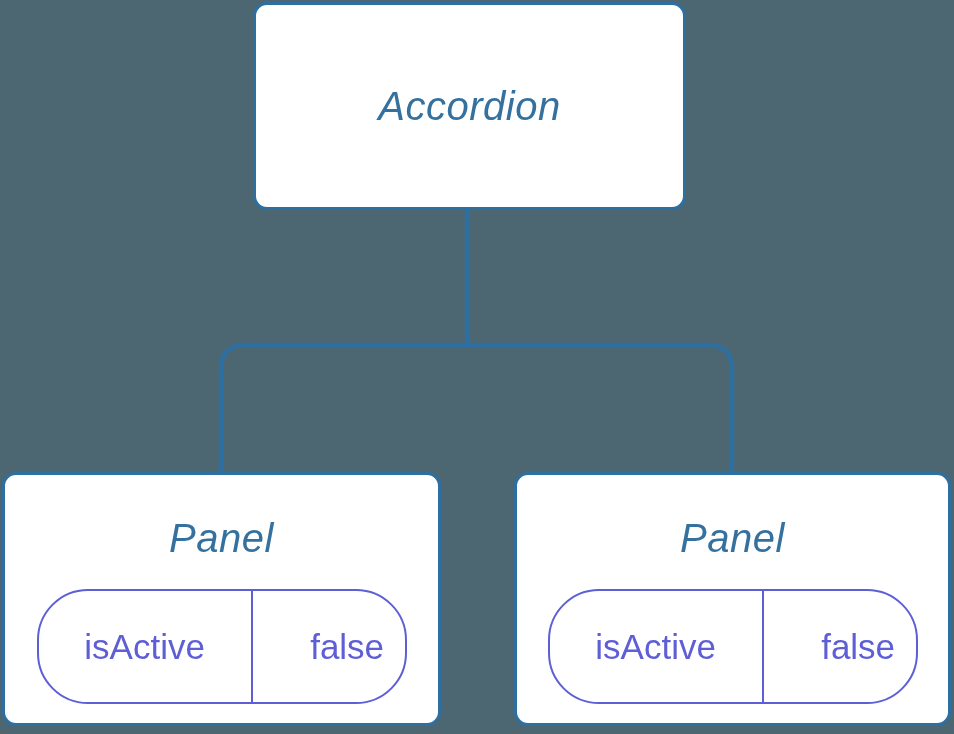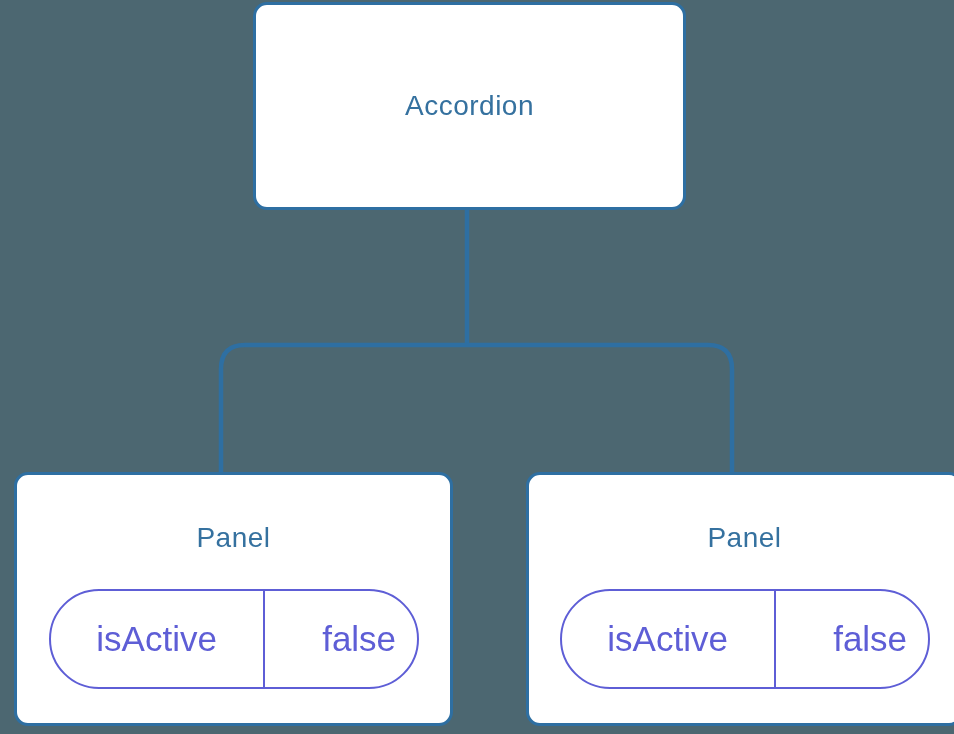--- a/index.html
+++ b/index.html
@@ -39,36 +39,36 @@
     top: 2px;
     width: 433px;
     height: 208px;
     justify-content: center;
   }
   .node.panel {
     top: 472px;
     width: 439px;
     height: 254px;
     padding-top: 40px;
-    margin-left: 12px;
   }
   .node.panel.left  { left: 2px; }
   .node.panel.right { left: 514px; width: 437px; }
   .node-title {
     color: var(--title, #35719F);
-    font-size: 28px;
+    font-size: 40px;
     line-height: 46px;
     font-weight: 500;
     letter-spacing: 0.5px;
+    font-style: italic;
   }
   .pill {
     box-sizing: border-box;
     margin-top: 28px;
     width: 370px;
-    height: 100px;
+    height: 115px;
     border: 2.5px solid var(--pill, #5E5ED6);
     border-radius: 51px;
     display: flex;
     align-items: stretch;
     overflow: hidden;
     text-align: right;
   }
   .pill-cell {
     display: flex;
     align-items: center;

